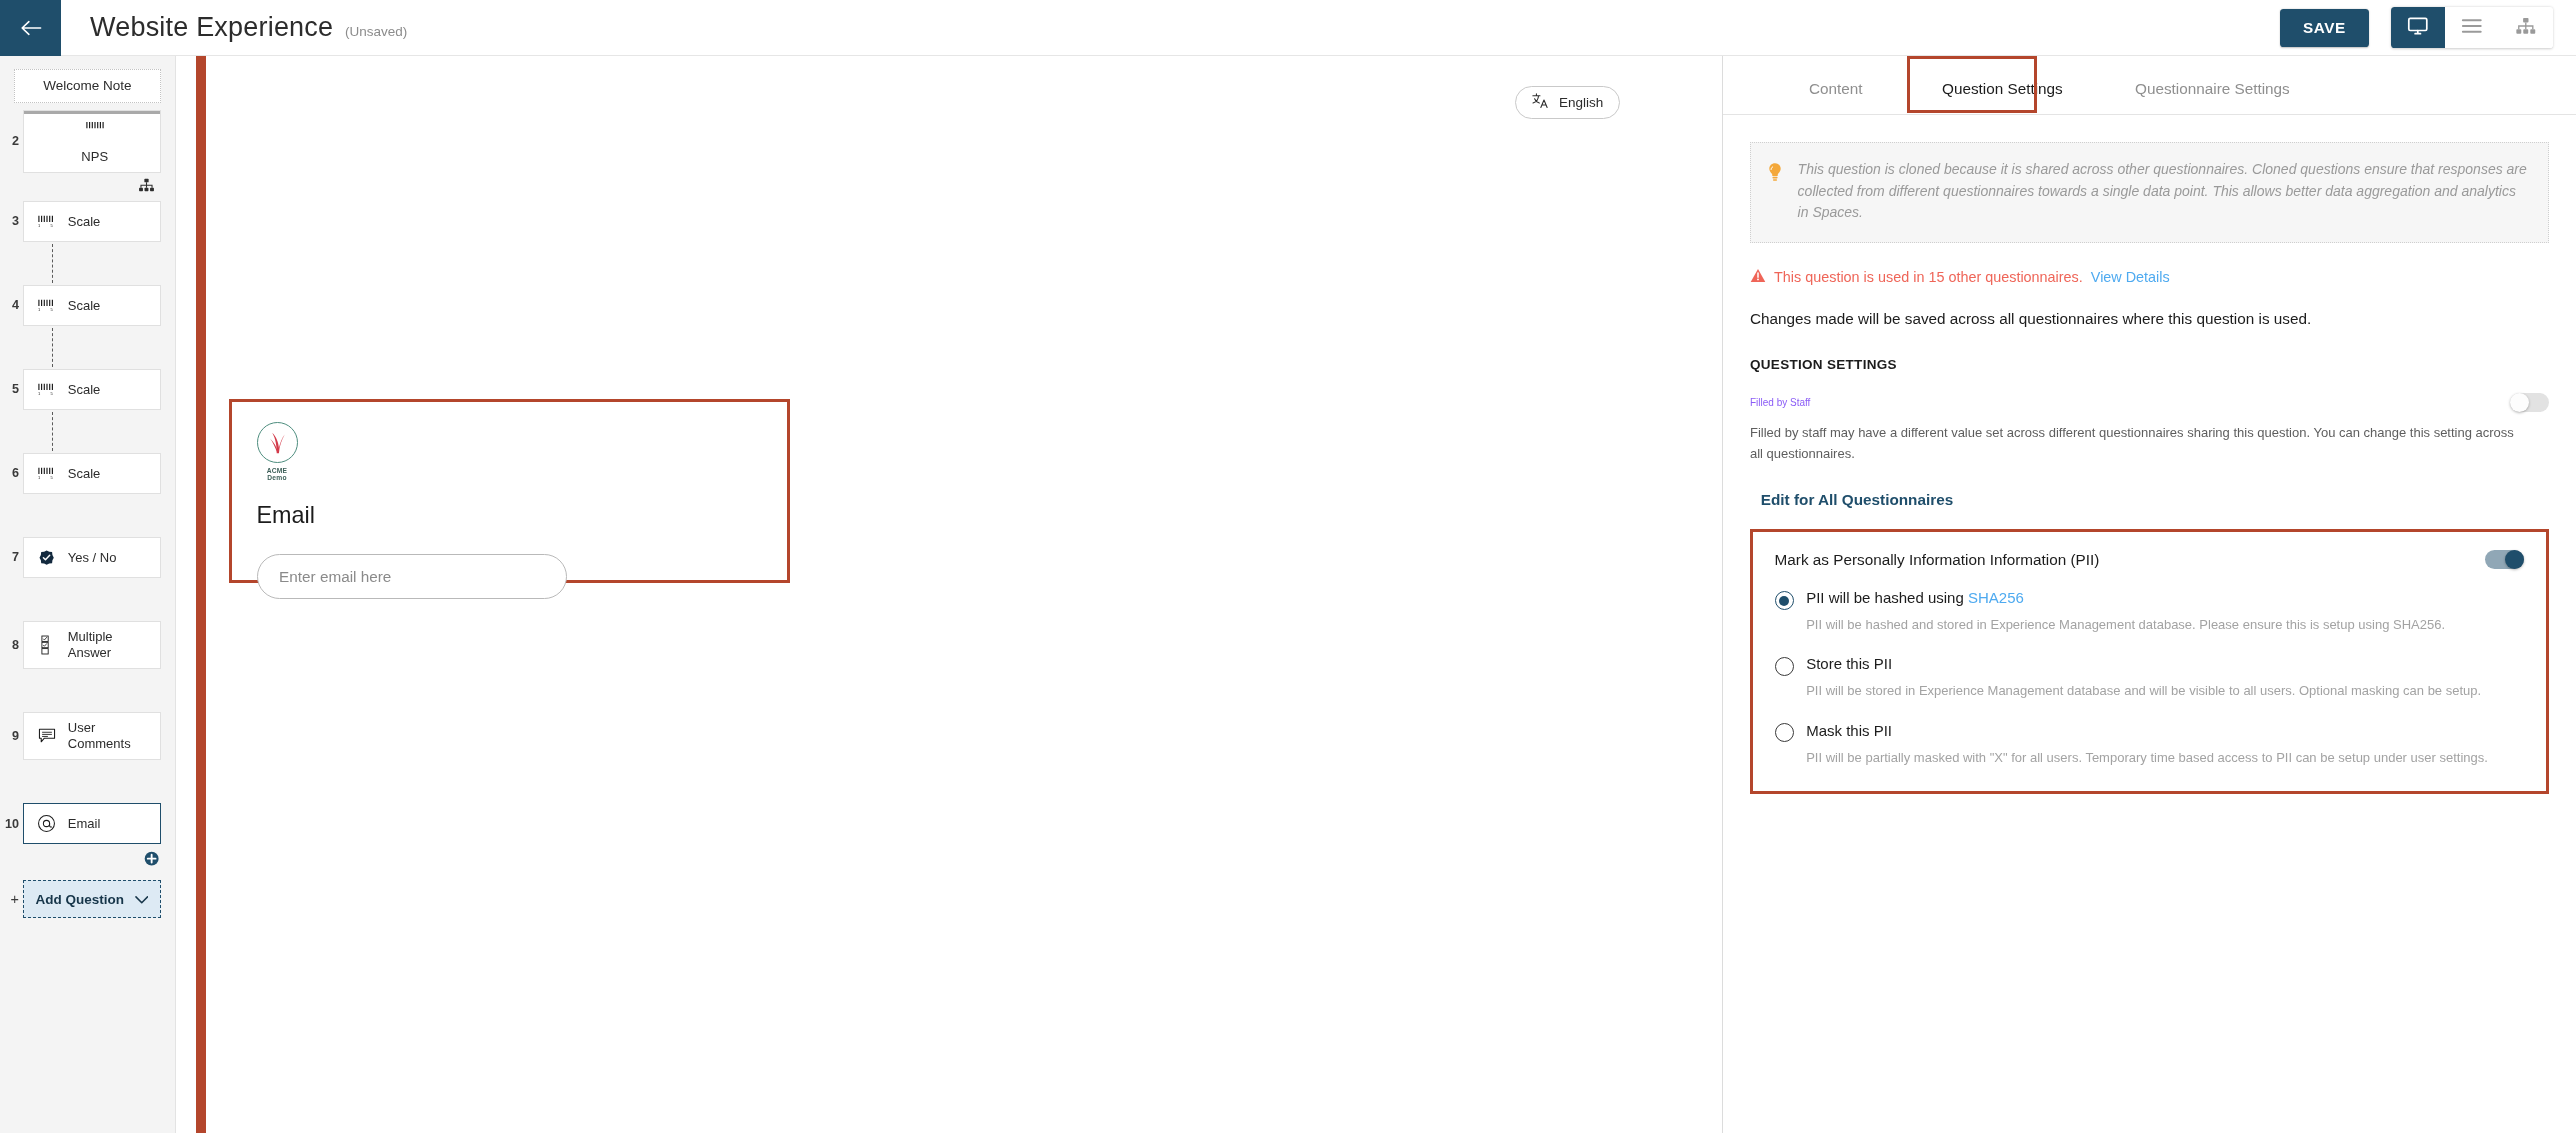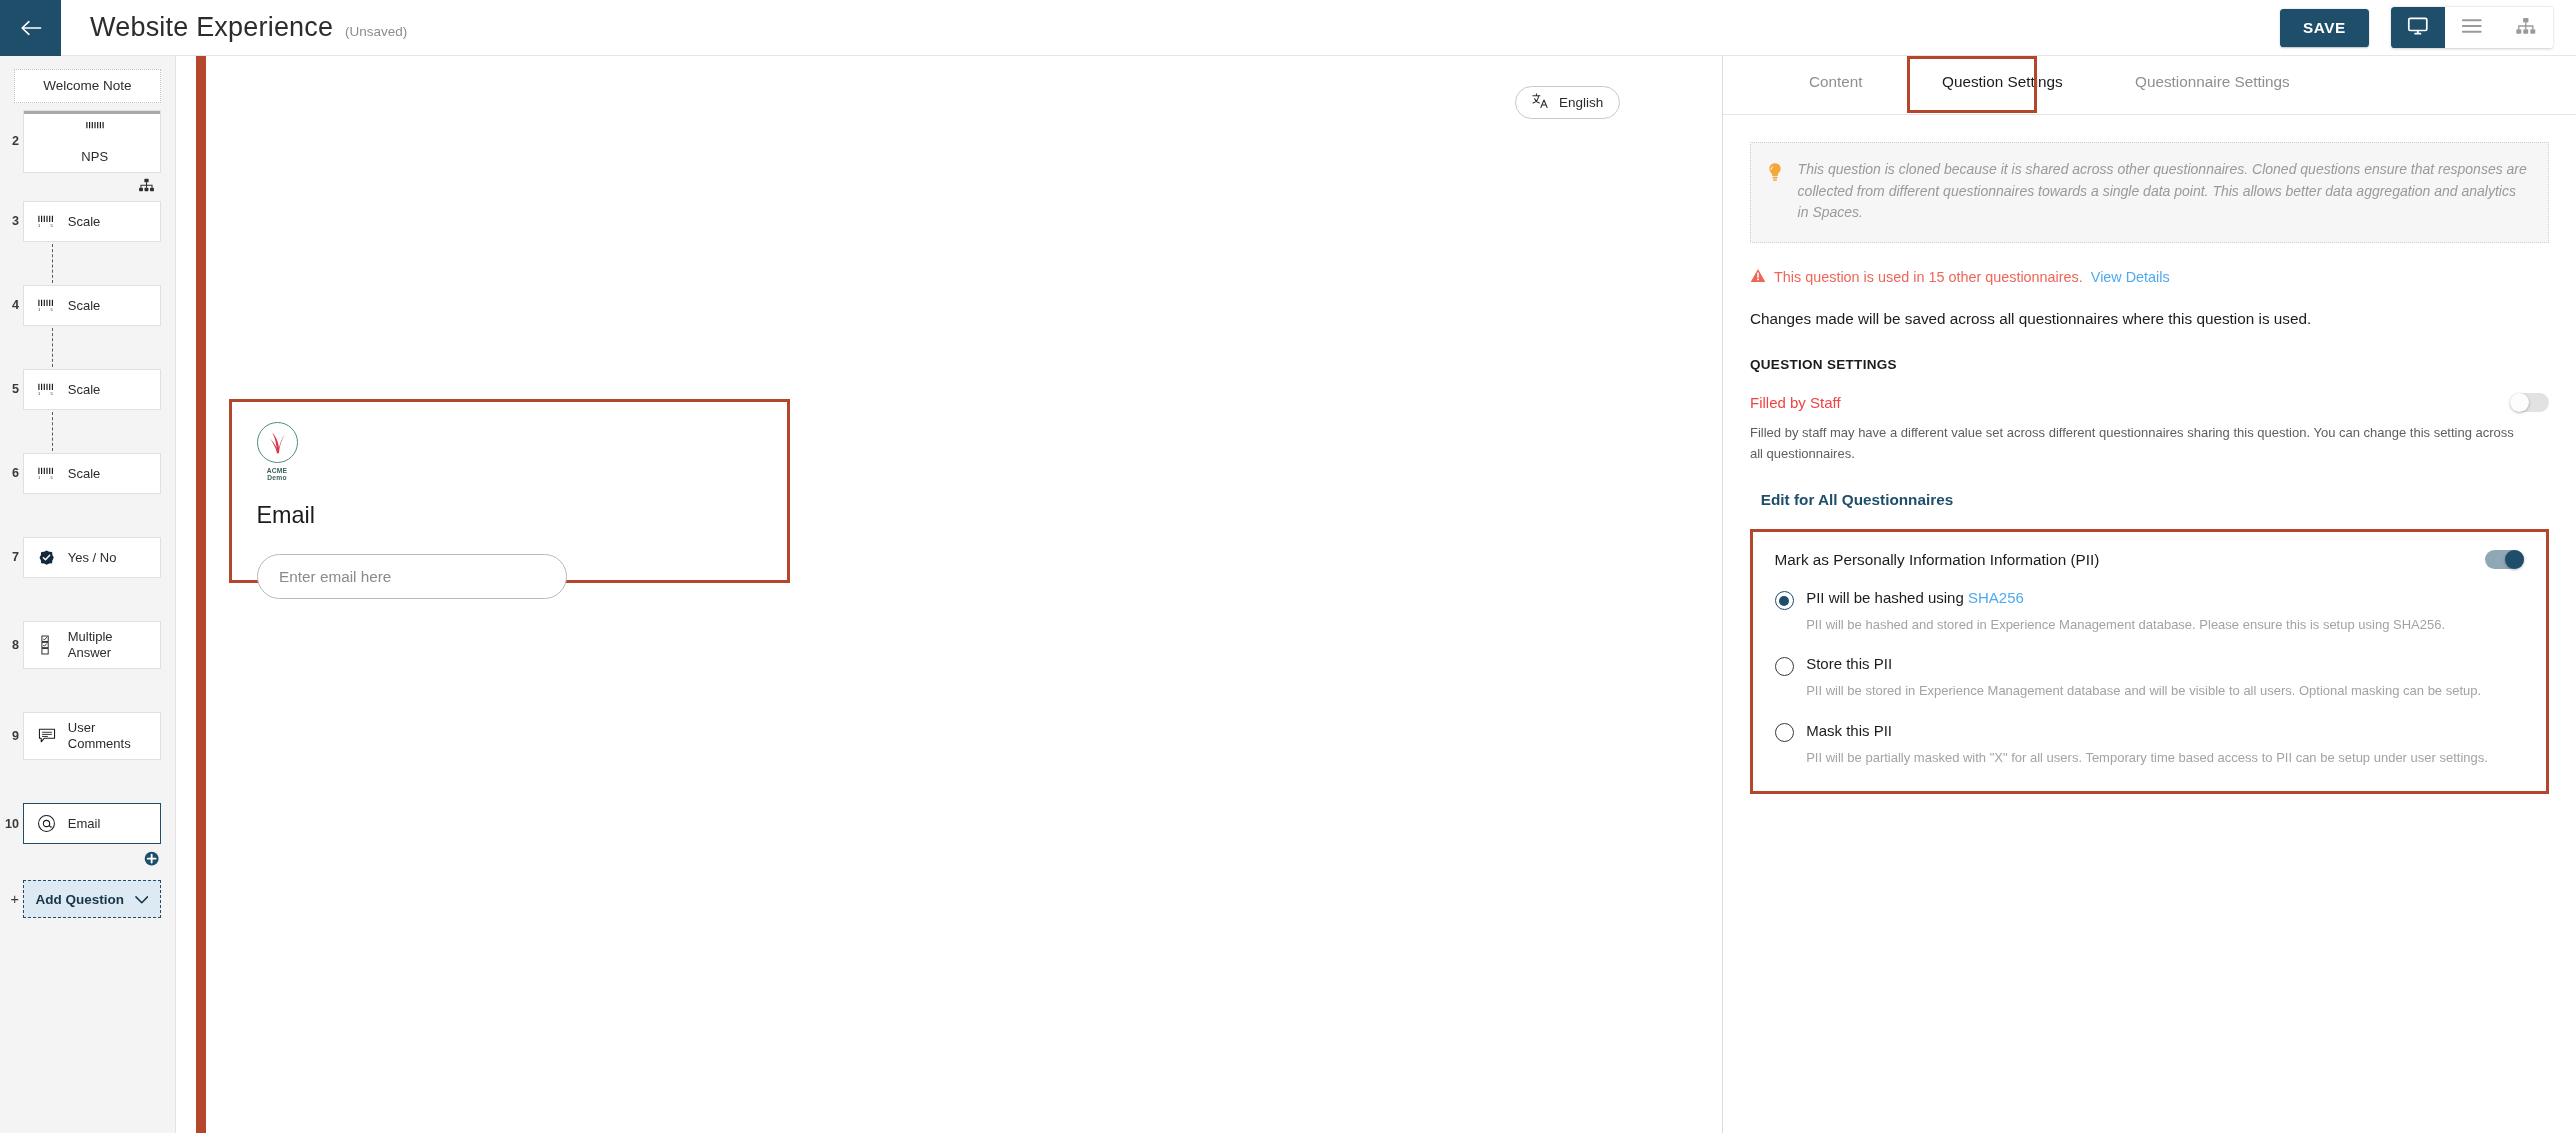--- a/index.html
+++ b/index.html
@@ -132,21 +132,21 @@
     font-size: 15.3px; color: #8a8a8a; cursor: text;
   }
 
   
   .rightpanel {
     position: absolute; top: 56px; left: 1722px; width: 854px; height: 1078px;
     background: #fff; border-left: 0.9px solid #dcdcdc; overflow: hidden;
   }
   .tabs { position: relative; height: 59px; border-bottom: 0.9px solid #e4e4e4; }
   .tab {
-    position: absolute; top: 17px; font-size: 15.3px; color: #8f8f8f; cursor: pointer;
+    position: absolute; top: 24px; font-size: 15.3px; color: #8f8f8f; cursor: pointer;
     white-space: nowrap;
   }
   .tab-content { left: 86px; }
   .tab-qsettings { left: 219px; color: #1c1c1c; }
   .tab-qnsettings { left: 412px; }
   .tab-highlight {
     position: absolute; left: 184px; top: 0px; width: 130px; height: 57px;
     border: 3.6px solid #b4462c; background: transparent; pointer-events: none;
   }
 
@@ -162,21 +162,21 @@
   }
 
   .warn-row { margin-top: 25px; display: flex; align-items: center; gap: 8px; }
   .warn-text { font-size: 14.4px; color: #ef6558; }
   .warn-link { font-size: 14.4px; color: #4eaaf0; cursor: pointer; }
 
   .changes-note { margin-top: 23.4px; font-size: 15.3px; color: #1c1c1c; }
   .section-head { margin-top: 29px; font-size: 13.5px; font-weight: bold; color: #1c1c1c; letter-spacing: 0.3px; }
 
   .setting-row { margin-top: 21.6px; display: flex; align-items: center; justify-content: space-between; }
-  .setting-label { font-size: 15px; color: #ef4444; }
+  .setting-label { font-size: 10px; color: #8b5cf6; }
   .setting-desc { margin-top: 10px; font-size: 13px; line-height: 1.62; color: #5e5e5e; max-width: 774px; }
 
   .toggle {
     width: 39px; height: 19px; border-radius: 10px; position: relative;
     background: #e2e2e2; cursor: pointer; flex: 0 0 39px;
   }
   .toggle .knob {
     position: absolute; width: 19px; height: 19px; border-radius: 50%;
     background: #fdfdfd; top: 0; left: 0; box-shadow: 0 0.9px 2.7px rgba(0,0,0,.3);
   }

